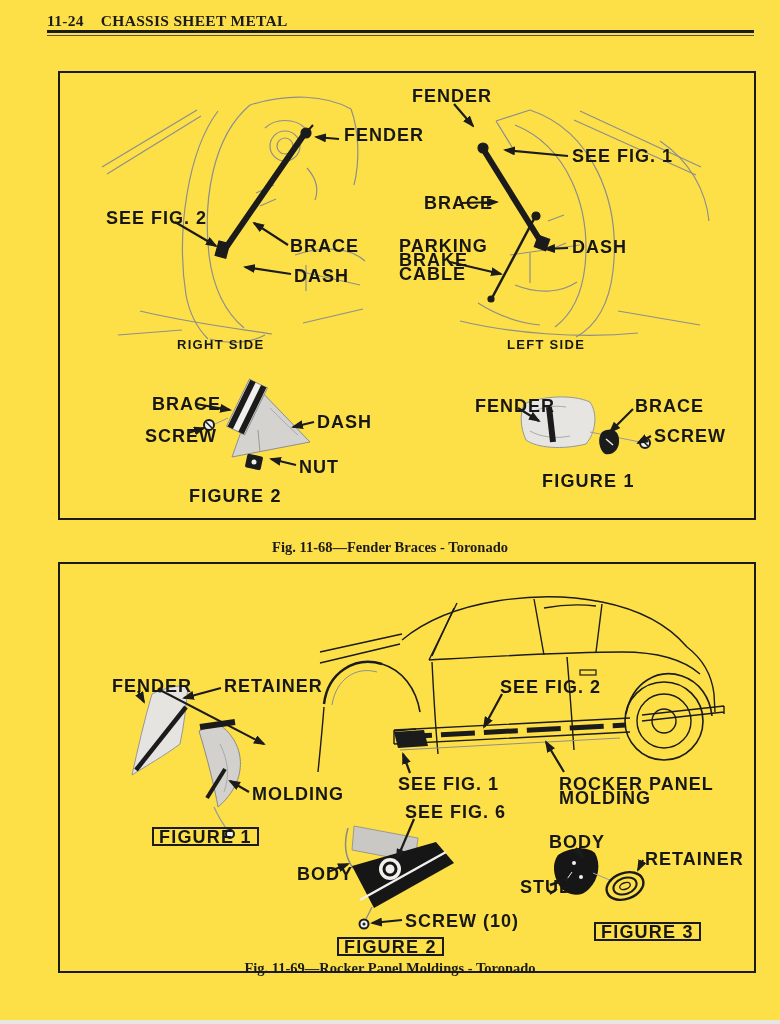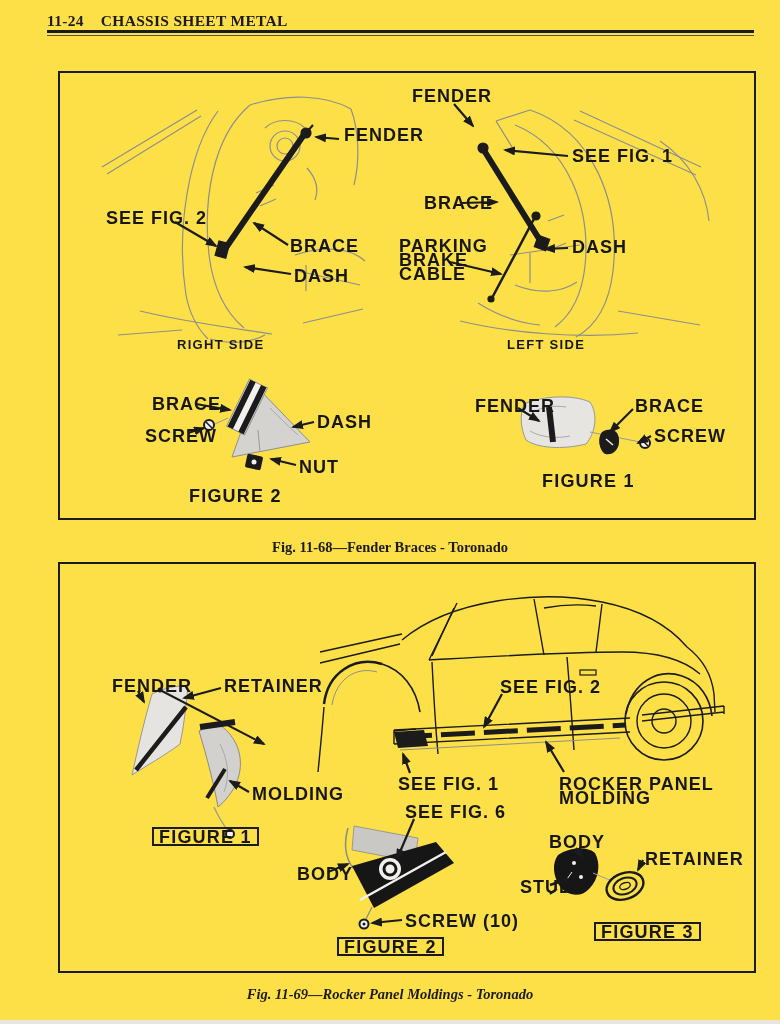--- a/index.html
+++ b/index.html
@@ -19,21 +19,21 @@
   #panel2{top:562px;height:411px;}
   .panel svg{position:absolute;left:0;top:0;width:100%;height:100%;}
   .lbl{position:absolute;font-weight:bold;font-size:18px;letter-spacing:1px;
        line-height:14px;white-space:pre-line;color:#171717;}
   .sidecap{font-size:13px;letter-spacing:1.3px;}
   .figword{font-size:18px;letter-spacing:1.2px;}
   .boxed{border:2px solid #1b1b1b;padding:1px 5px 0 5px;}
   .figcap{position:absolute;left:0;width:100%;text-align:center;
           font-family:"Liberation Serif",serif;font-weight:bold;font-size:14.5px;}
   #cap1{top:500px;margin-top:39px;}
-  #cap2{top:986px;font-style:italic;}
+  #cap2{top:960px;}
 </style>
 </head>
 <body>
 
 <div class="page">
 
   <div class="hdr">
     <span class="num">11-24</span><span>CHASSIS SHEET METAL</span>
   </div>
   <div class="hdr-rule"></div>

